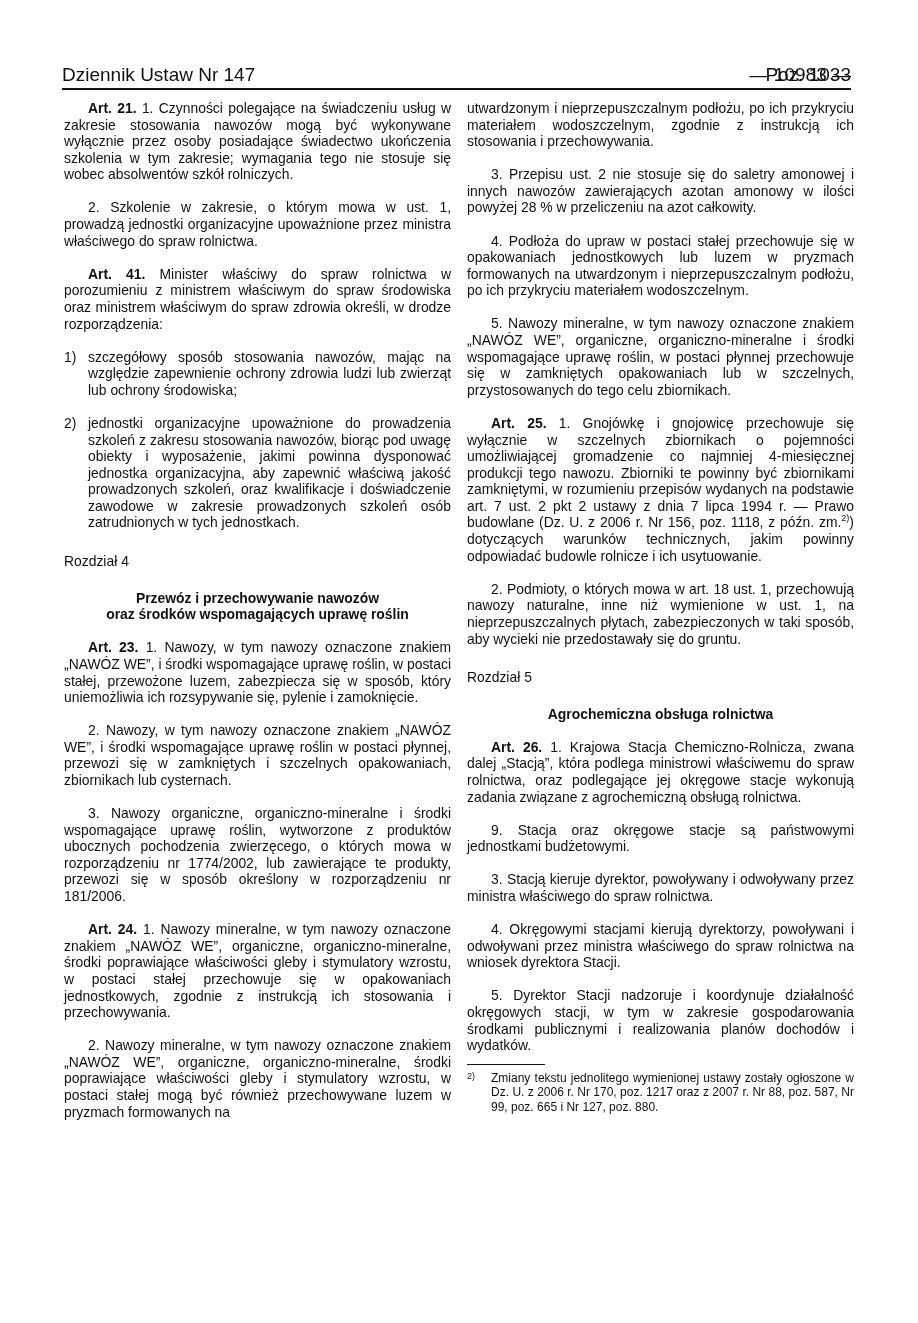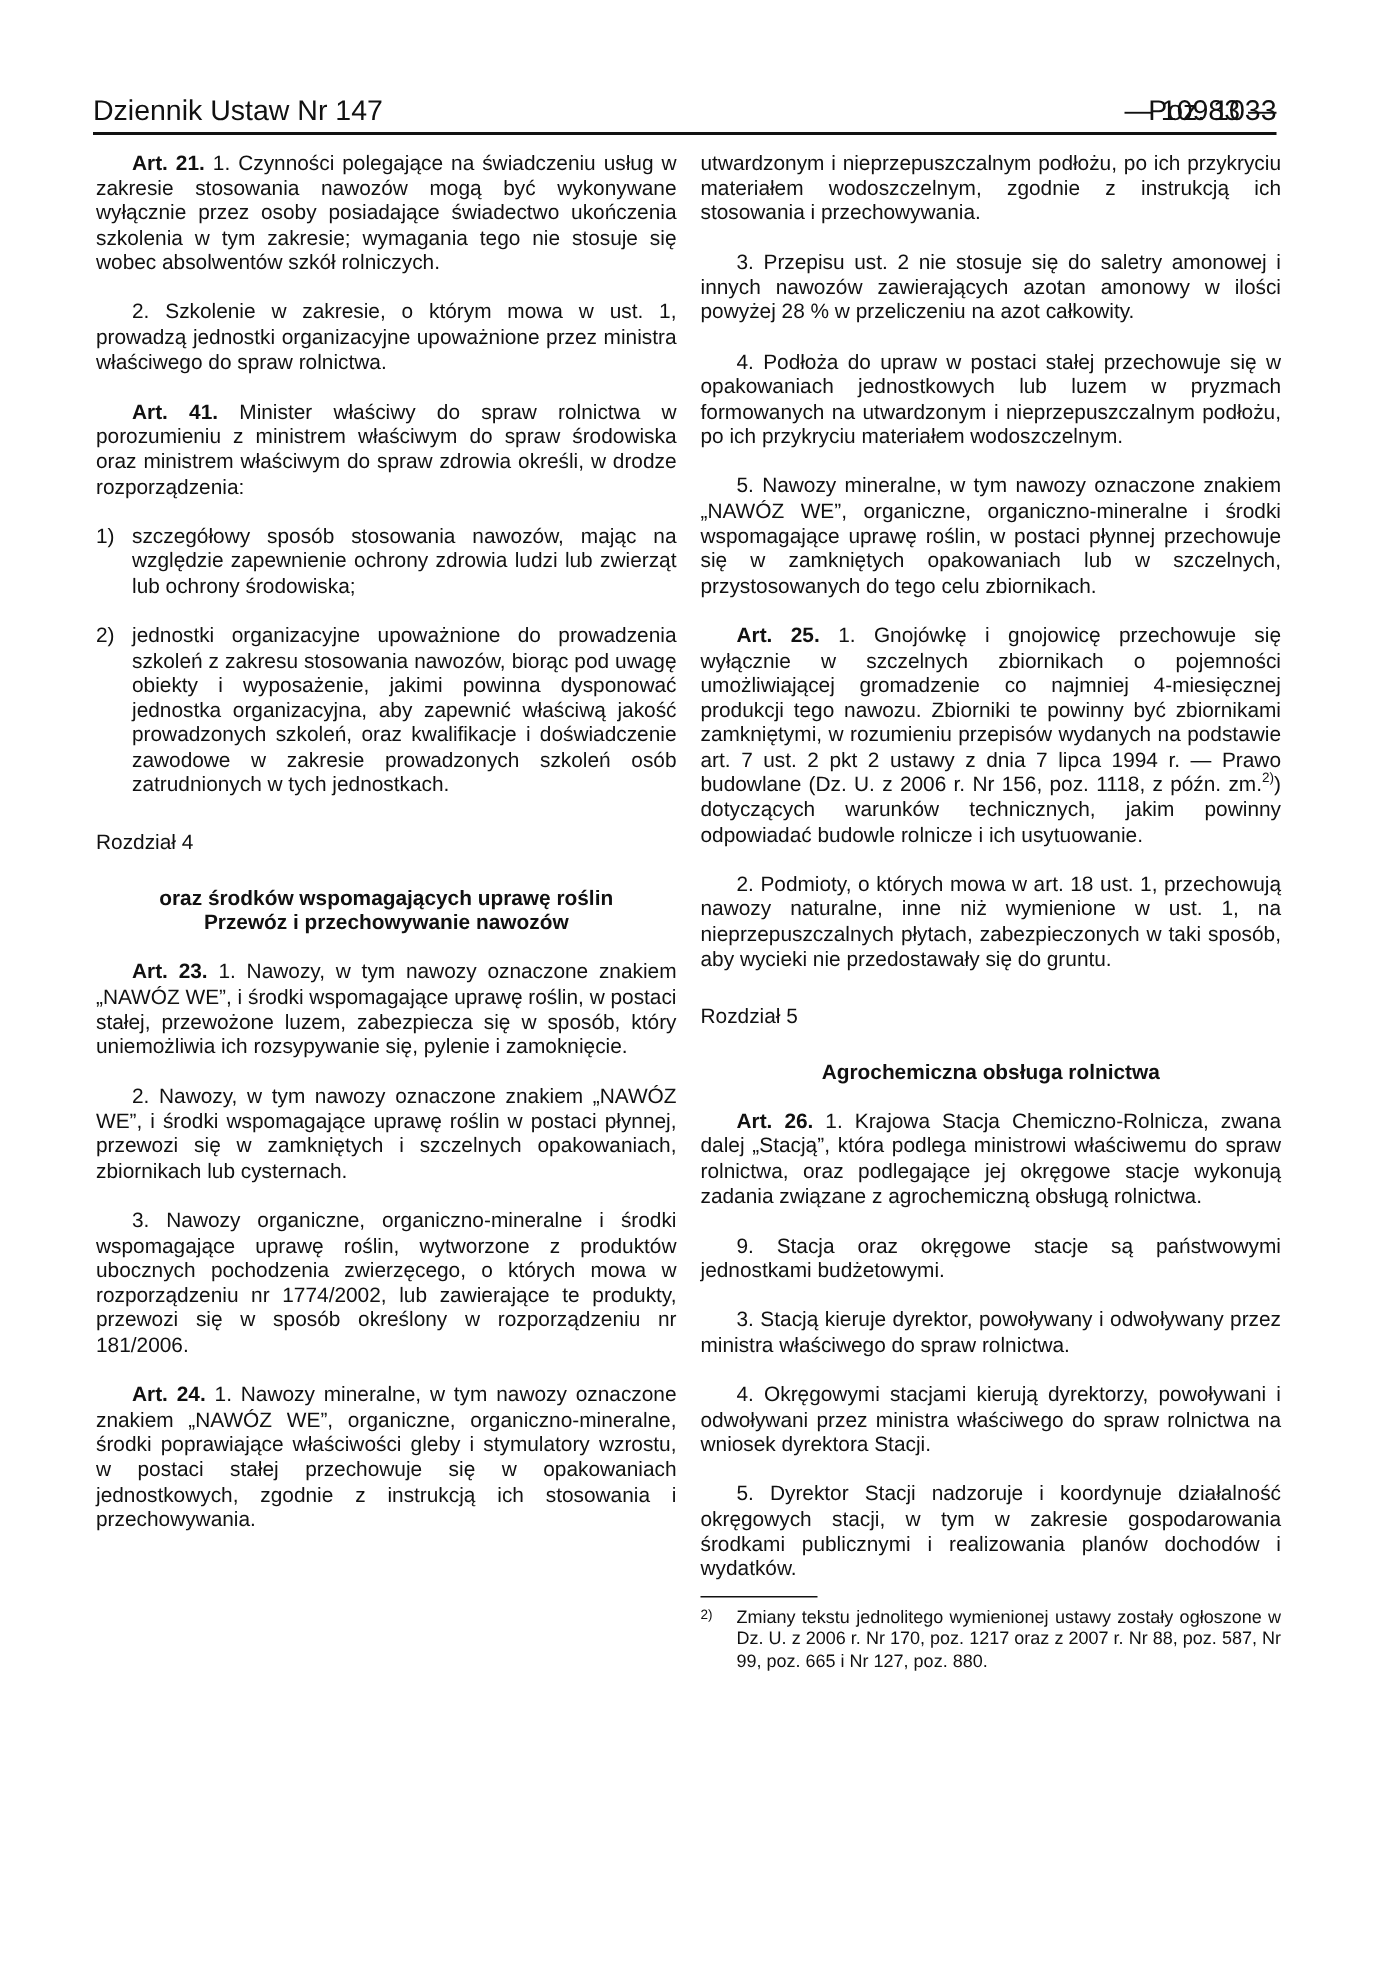--- a/index.html
+++ b/index.html
@@ -58,29 +58,30 @@
     <span class="list-num">1)</span>
     <span class="list-text">szczegółowy sposób stosowania nawozów, mając na względzie zapewnienie ochrony zdrowia ludzi lub zwierząt lub ochrony środowiska;</span>
   </div>
   <div class="list-item">
     <span class="list-num">2)</span>
     <span class="list-text">jednostki organizacyjne upoważnione do prowadzenia szkoleń z zakresu stosowania nawozów, biorąc pod uwagę obiekty i wyposażenie, jakimi powinna dysponować jednostka organizacyjna, aby zapewnić właściwą jakość prowadzonych szkoleń, oraz kwalifikacje i doświadczenie zawodowe w zakresie prowadzonych szkoleń osób zatrudnionych w tych jednostkach.</span>
   </div>
 
   <div class="chapter">Rozdział 4</div>
   <div class="chapter-title">
+    <div>Przewóz i przechowywanie nawozów</div>
     <div>oraz środków wspomagających uprawę roślin</div>
-    <div>Przewóz i przechowywanie nawozów</div>
   </div>
 
   <p><b>Art. 23.</b> <span>1. Nawozy, w tym nawozy oznaczone znakiem „NAWÓZ WE”, i środki wspomagające uprawę roślin, w postaci stałej, przewożone luzem, zabezpiecza się w sposób, który uniemożliwia ich rozsypywanie się, pylenie i zamoknięcie.</span></p>
   <p>2. Nawozy, w tym nawozy oznaczone znakiem „NAWÓZ WE”, i środki wspomagające uprawę roślin w postaci płynnej, przewozi się w zamkniętych i szczelnych opakowaniach, zbiornikach lub cysternach.</p>
   <p>3. Nawozy organiczne, organiczno-mineralne i środki wspomagające uprawę roślin, wytworzone z produktów ubocznych pochodzenia zwierzęcego, o których mowa w rozporządzeniu nr 1774/2002, lub zawierające te produkty, przewozi się w sposób określony w rozporządzeniu nr 181/2006.</p>
 
   <p><b>Art. 24.</b> <span>1. Nawozy mineralne, w tym nawozy oznaczone znakiem „NAWÓZ WE”, organiczne, organiczno-mineralne, środki poprawiające właściwości gleby i stymulatory wzrostu, w postaci stałej przechowuje się w opakowaniach jednostkowych, zgodnie z instrukcją ich stosowania i przechowywania.</span></p>
+  <p style="margin-bottom:0">2. Nawozy mineralne, w tym nawozy oznaczone znakiem „NAWÓZ WE”, organiczne, organiczno-mineralne, środki poprawiające właściwości gleby i stymulatory wzrostu, w postaci stałej mogą być również przechowywane luzem w pryzmach formowanych na</p>
 </div>
 
 <div class="col col-right">
   <p class="noindent">utwardzonym i nieprzepuszczalnym podłożu, po ich przykryciu materiałem wodoszczelnym, zgodnie z instrukcją ich stosowania i przechowywania.</p>
   <p>3. Przepisu ust. 2 nie stosuje się do saletry amonowej i innych nawozów zawierających azotan amonowy w ilości powyżej 28 % w przeliczeniu na azot całkowity.</p>
   <p>4. Podłoża do upraw w postaci stałej przechowuje się w opakowaniach jednostkowych lub luzem w pryzmach formowanych na utwardzonym i nieprzepuszczalnym podłożu, po ich przykryciu materiałem wodoszczelnym.</p>
   <p>5. Nawozy mineralne, w tym nawozy oznaczone znakiem „NAWÓZ WE”, organiczne, organiczno-mineralne i środki wspomagające uprawę roślin, w postaci płynnej przechowuje się w zamkniętych opakowaniach lub w szczelnych, przystosowanych do tego celu zbiornikach.</p>
 
   <p><b>Art. 25.</b> <span>1. Gnojówkę i gnojowicę przechowuje się wyłącznie w szczelnych zbiornikach o pojemności umożliwiającej gromadzenie co najmniej 4-miesięcznej produkcji tego nawozu. Zbiorniki te powinny być zbiornikami zamkniętymi, w rozumieniu przepisów wydanych na podstawie art. 7 ust. 2 pkt 2 ustawy z dnia 7 lipca 1994 r. — Prawo budowlane (Dz. U. z 2006 r. Nr 156, poz. 1118, z późn. zm.</span><sup>2)</sup><span>) dotyczących warunków technicznych, jakim powinny odpowiadać budowle rolnicze i ich usytuowanie.</span></p>
   <p>2. Podmioty, o których mowa w art. 18 ust. 1, przechowują nawozy naturalne, inne niż wymienione w ust. 1, na nieprzepuszczalnych płytach, zabezpieczonych w taki sposób, aby wycieki nie przedostawały się do gruntu.</p>

